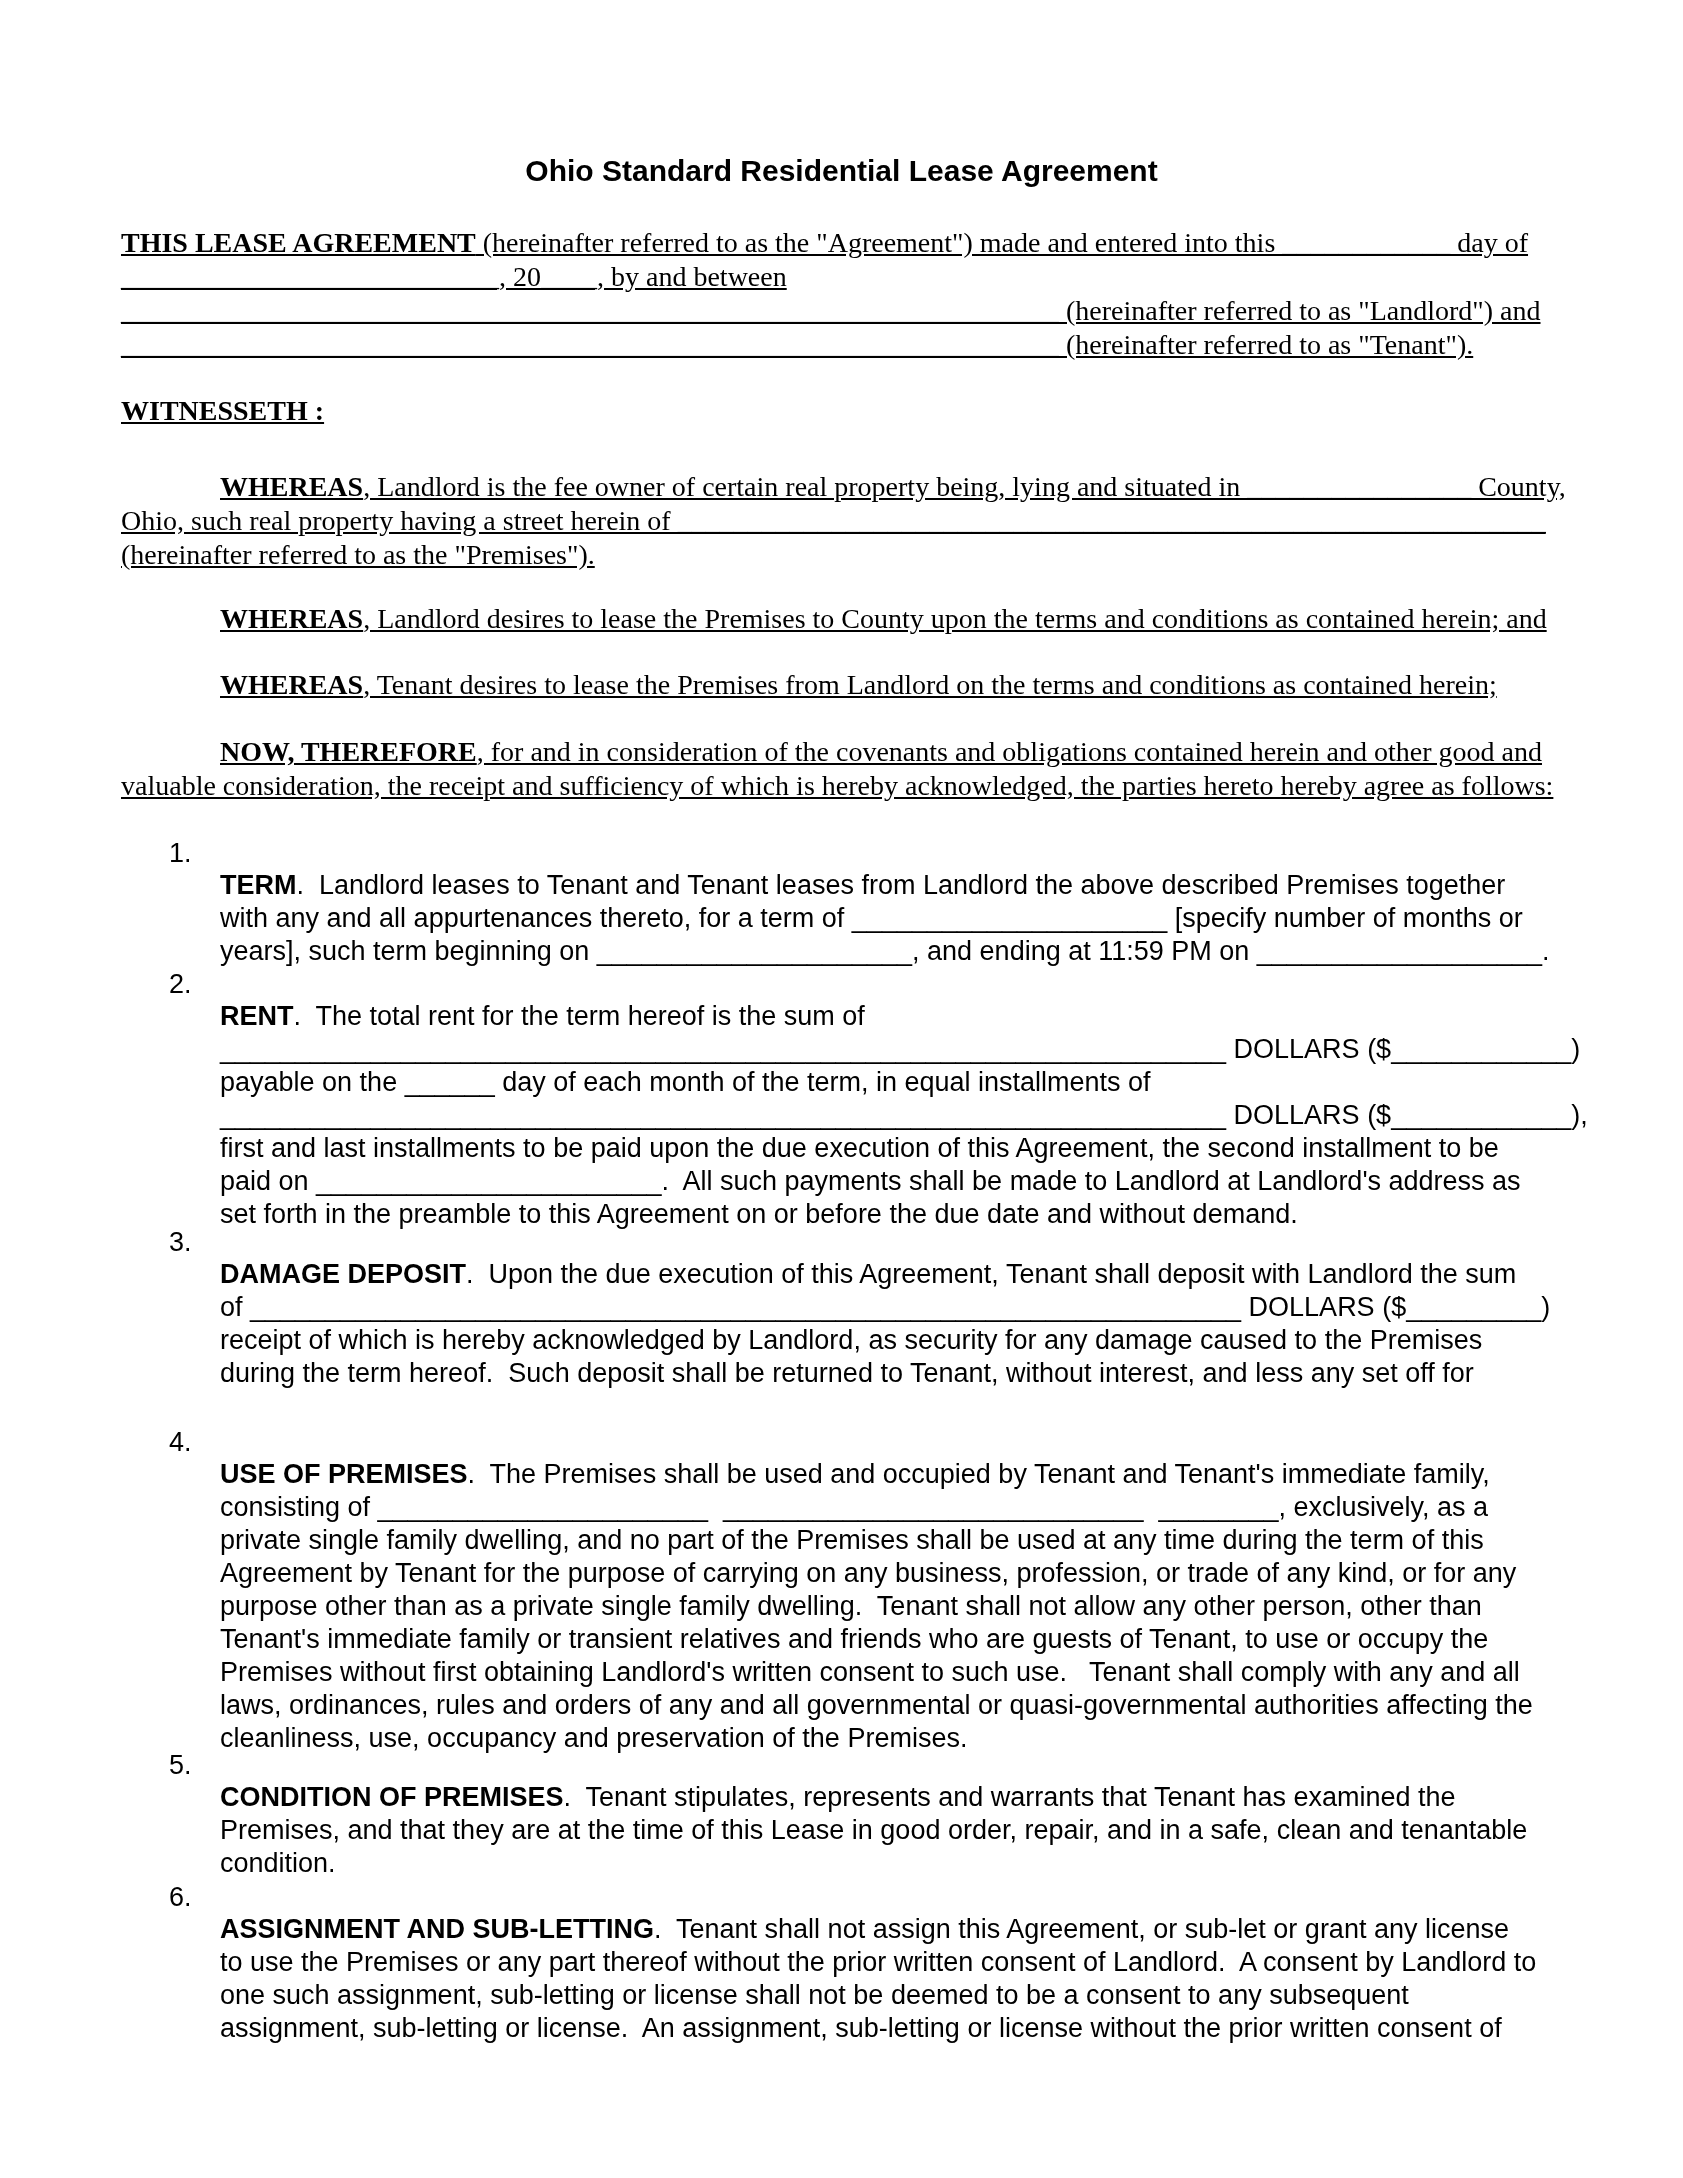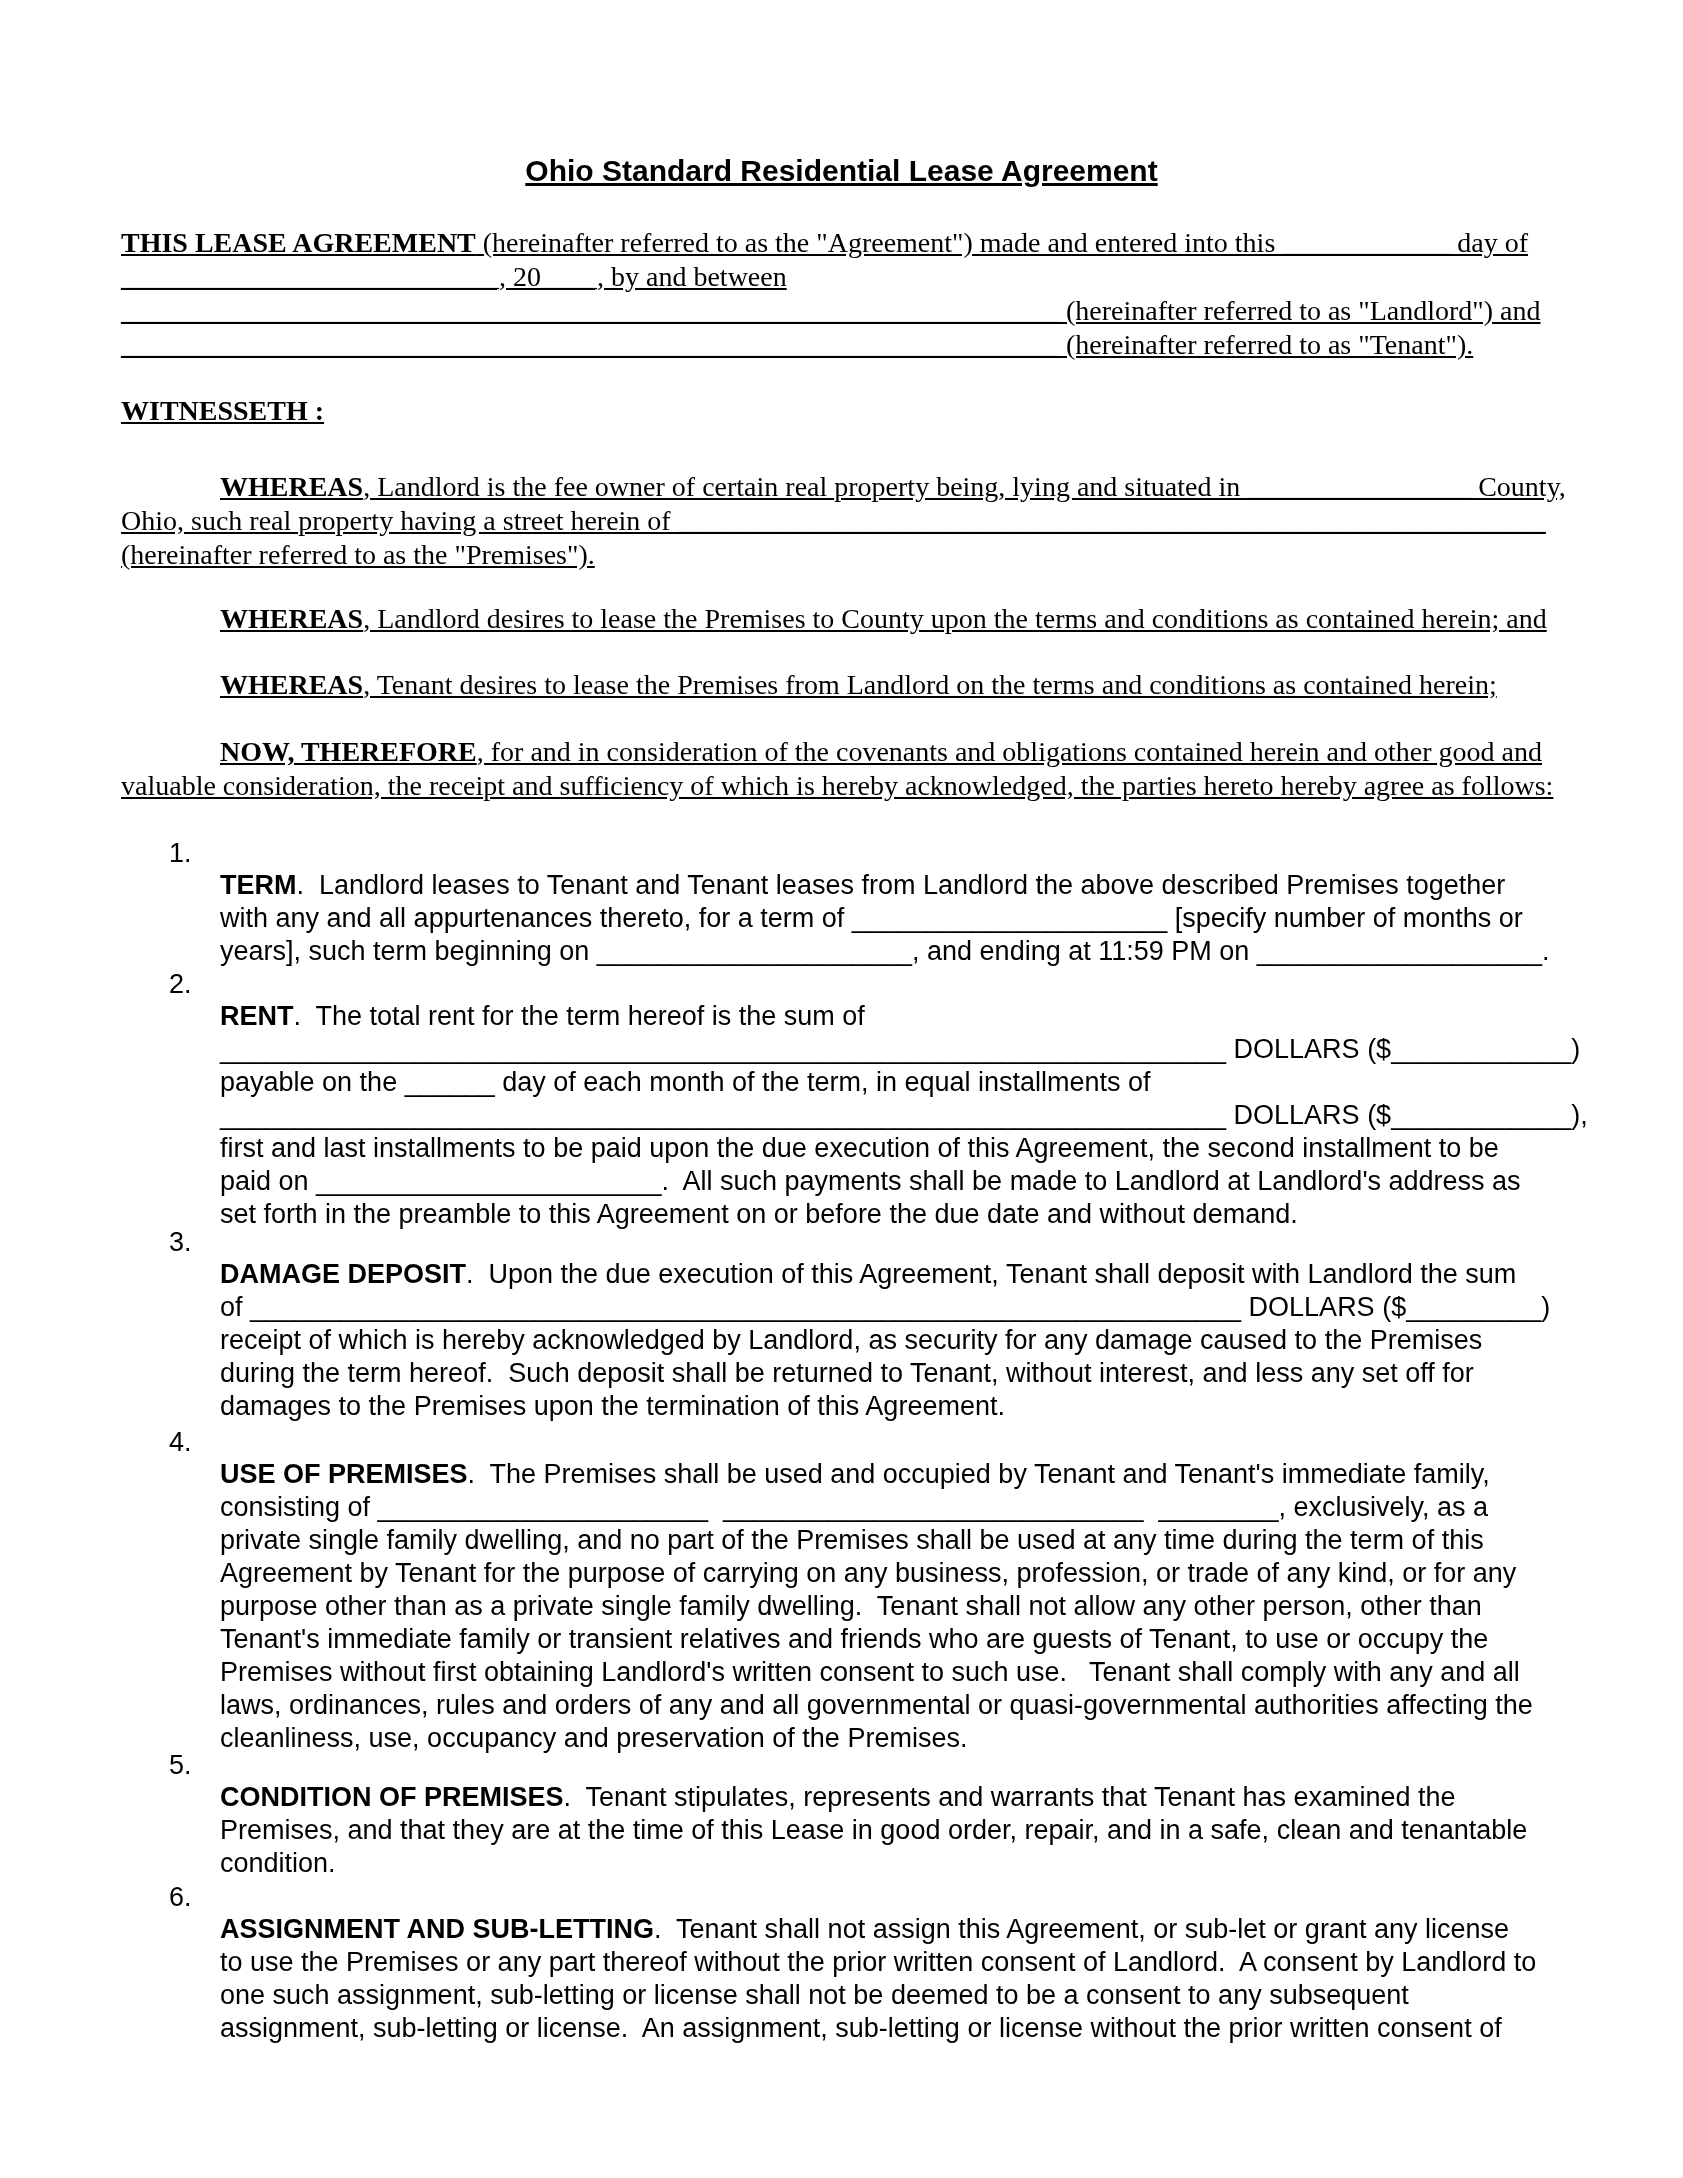--- a/index.html
+++ b/index.html
@@ -14,21 +14,21 @@
     position:absolute;left:121px;top:0;width:1441px;height:2178px;
   }
   .blk{position:absolute;left:0;width:1441px;}
   .serif{font-family:"Liberation Serif",serif;font-size:28px;line-height:34px;text-decoration:underline;}
   .sans{font-family:"Liberation Sans",sans-serif;font-size:27px;line-height:33px;}
   .line{white-space:pre;}
   .line.ind{padding-left:99px;}
   .title{
     font-family:"Liberation Sans",sans-serif;
     font-size:30px;line-height:36px;font-weight:bold;
-    text-align:center;white-space:pre;text-decoration:underline;
+    text-align:center;white-space:pre;
   }
   b{font-weight:bold;}
   .sec{position:absolute;left:0;width:1441px;}
   .sec .num{position:absolute;left:48px;top:0;}
   .sec .body{position:absolute;left:99px;top:0;width:1342px;margin-top:32px;}
 </style>
 </head>
 <body>
 
 <div id="page">
@@ -88,21 +88,20 @@
         </div>
     </div>
 
     <div class="sec sans" style="top:1226px">
       <span class="num">3.</span>
       <div class="body">
           <div class="line"><b>DAMAGE DEPOSIT</b><span>.  Upon the due execution of this Agreement, Tenant shall deposit with Landlord the sum</span></div>
           <div class="line"><span>of __________________________________________________________________ DOLLARS ($_________)</span></div>
           <div class="line"><span>receipt of which is hereby acknowledged by Landlord, as security for any damage caused to the Premises</span></div>
           <div class="line"><span>during the term hereof.  Such deposit shall be returned to Tenant, without interest, and less any set off for</span></div>
-          <div class="line"><span>damages to the Premises upon the termination of this Agreement.</span></div>
         </div>
     </div>
 
     <div class="sec sans" style="top:1426px">
       <span class="num">4.</span>
       <div class="body">
           <div class="line"><b>USE OF PREMISES</b><span>.  The Premises shall be used and occupied by Tenant and Tenant's immediate family,</span></div>
           <div class="line"><span>consisting of ______________________  ____________________________  ________, exclusively, as a</span></div>
           <div class="line"><span>private single family dwelling, and no part of the Premises shall be used at any time during the term of this</span></div>
           <div class="line"><span>Agreement by Tenant for the purpose of carrying on any business, profession, or trade of any kind, or for any</span></div>

